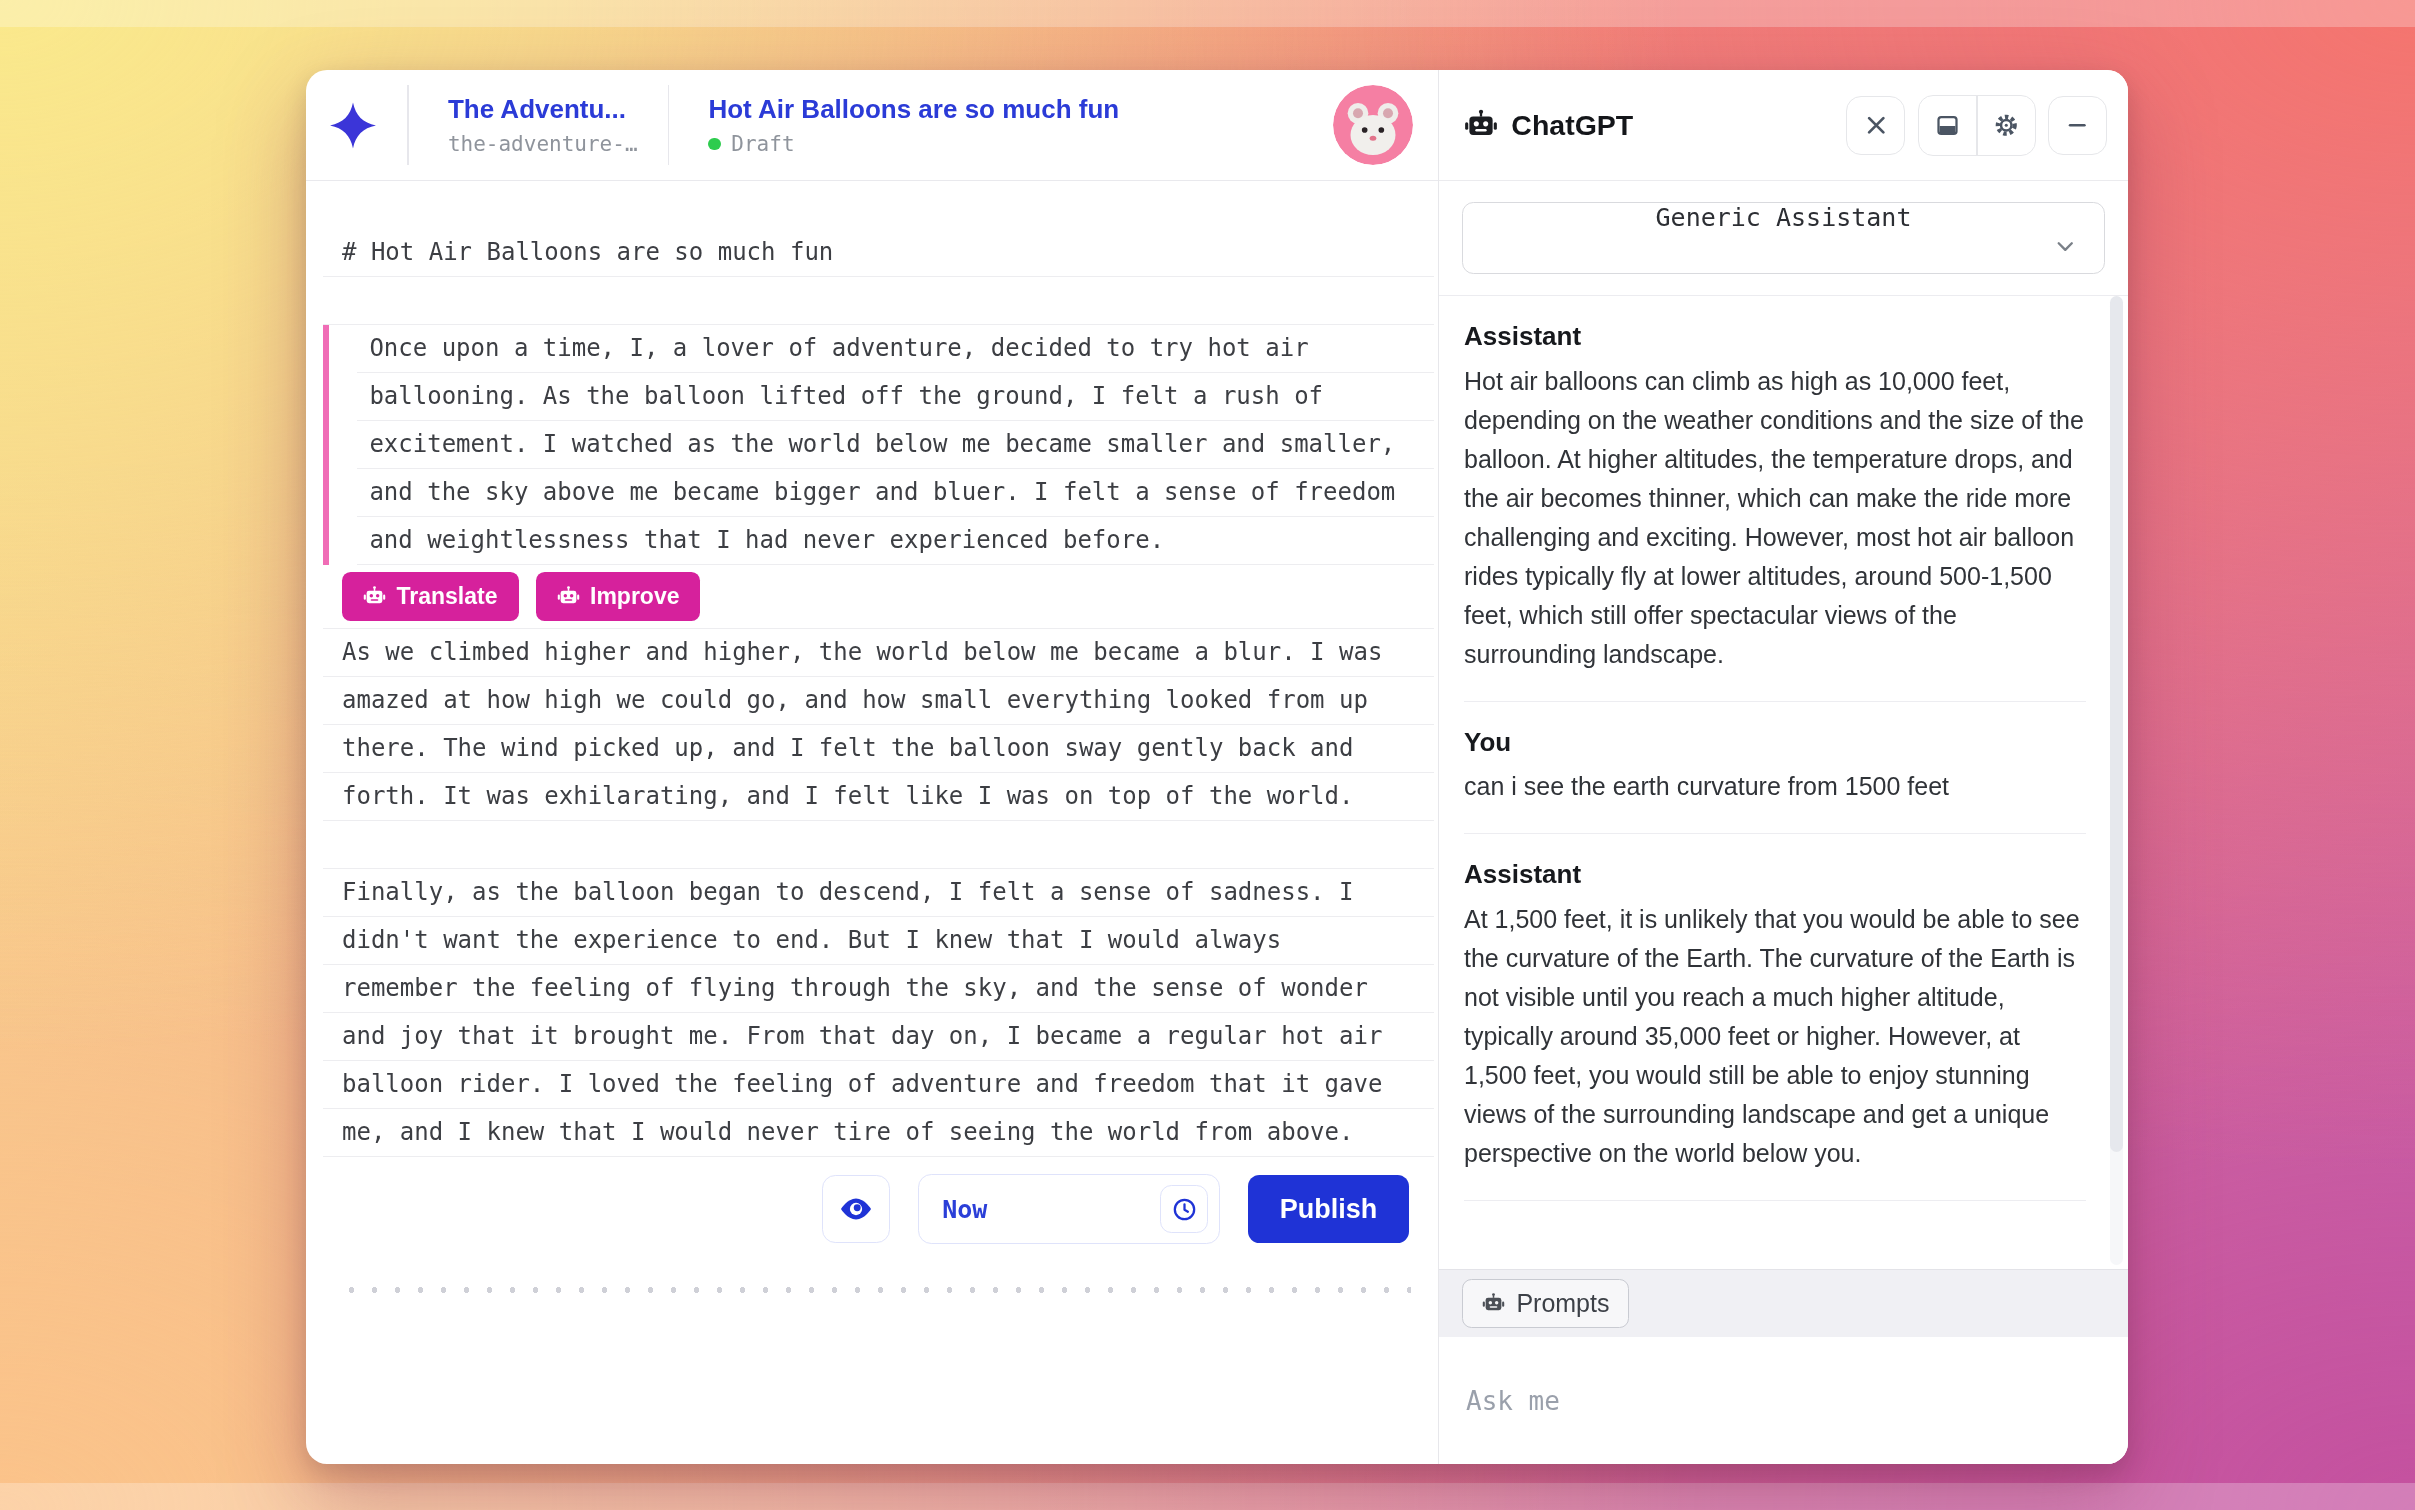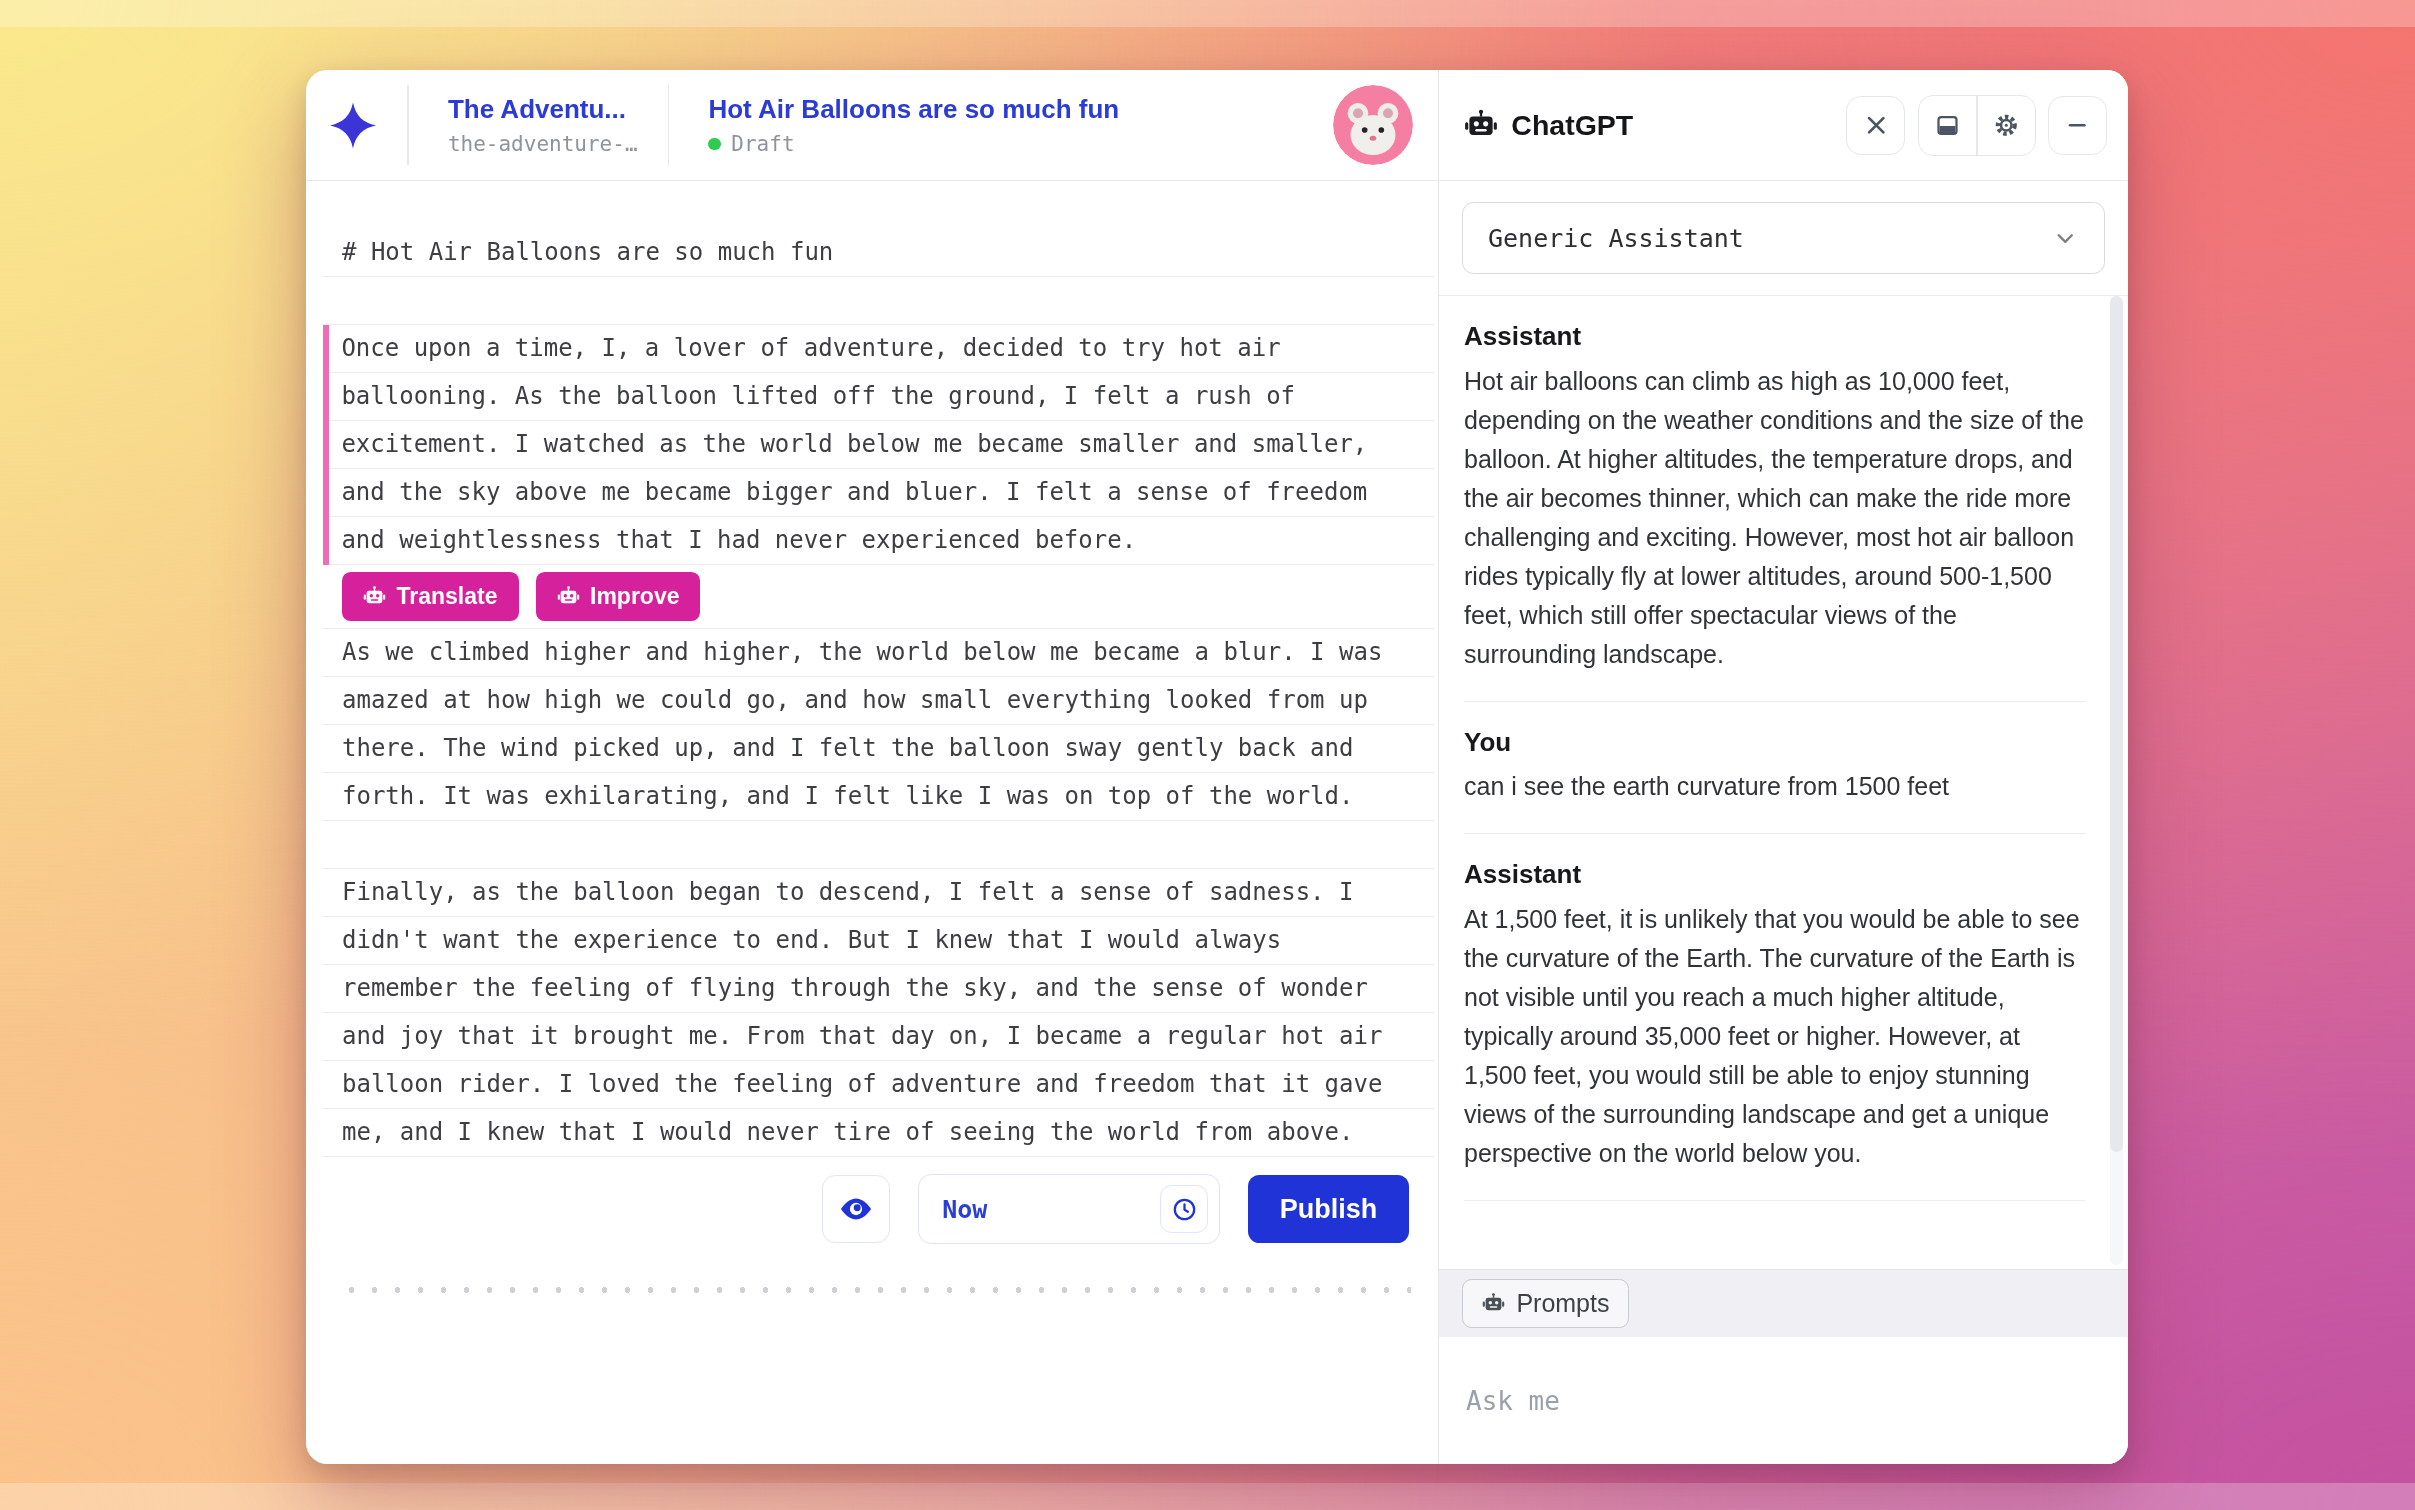--- a/index.html
+++ b/index.html
@@ -28,21 +28,21 @@
   .logo-star{width:48px;height:53px;flex:none;}
   .vdiv{width:1.9px;height:80px;background:#e7e7ec;flex:none;margin-left:30px;}
   .hgroup{margin-left:39px;flex:none;}
   .hgroup .htitle{font-size:26px;font-weight:700;color:#2b3bd7;margin-bottom:7.6px;white-space:nowrap;}
   .hgroup .hsub{font-family:"DejaVu Sans Mono",monospace;font-size:21px;color:#8f949c;white-space:nowrap;display:flex;align-items:center;}
   .dot{width:12.4px;height:12.4px;border-radius:50%;background:#2ecc4e;display:inline-block;margin-right:10.5px;flex:none;}
   .avatar{margin-left:auto;width:80px;height:80px;border-radius:50%;flex:none;overflow:hidden;}
 
   .editor-body{flex:1;padding:48px 3.8px 0 17px;overflow:hidden;font-family:"DejaVu Sans Mono",monospace;}
   .eline{height:47px;line-height:47px;border-bottom:1px solid #ededf0;font-size:24px;color:#3c3e43;white-space:pre;overflow:hidden;padding-left:19px;}
-  .equote{border-left:6.7px solid #f06db6;}
+  .equote{border-left:6.7px solid #f06db6;padding-left:28px;}
   .equote .eline{padding-left:12.4px;}
   .ebtn-row{height:63px;border-bottom:1px solid #ededf0;display:flex;align-items:center;gap:17px;padding-left:19px;}
   .pill{height:49px;padding:0 21px;background:#d6219c;color:#fff;border:none;border-radius:8.6px;
         font-family:"Liberation Sans",sans-serif;font-size:23px;font-weight:700;display:flex;align-items:center;gap:10.5px;cursor:pointer;}
   .pill .rb{fill:#fff;} .pill .rb-eye{fill:#d6219c;}
 
   .controls{display:flex;justify-content:flex-end;align-items:center;gap:28px;margin:17px 25px 0 0;}
   .icon-btn{width:68px;height:68px;background:#fff;border:1.9px solid #dfe3fb;border-radius:13.3px;display:grid;place-items:center;cursor:pointer;}
   .now-field{width:266px;height:68px;border:1.9px solid #dfe3fb;border-radius:13.3px;display:flex;align-items:center;padding:0 10.5px 0 23px;background:#fff;}
   .now-text{flex:1;font-family:"DejaVu Sans Mono",monospace;font-size:25px;font-weight:700;color:#2b3fd8;}
@@ -63,21 +63,21 @@
   .chat-title{font-size:28.5px;font-weight:700;color:#14161a;margin-left:13.3px;white-space:nowrap;}
   .chat-header .rb{fill:#1b1d21;} .chat-header .rb-eye{fill:#fff;}
   .hbtns{margin-left:auto;display:flex;align-items:center;gap:12.4px;color:#4b5563;}
   .hbtn{width:59px;height:59px;background:#fff;border:1.9px solid #e6e7ea;border-radius:15px;display:grid;place-items:center;cursor:pointer;color:#4b5563;}
   .hbtn-group{height:59px;background:#fff;border:1.9px solid #e6e7ea;border-radius:15px;display:flex;align-items:center;cursor:pointer;}
   .hbtn-half{width:57px;height:100%;display:grid;place-items:center;color:#4b5563;}
   .hbtn-sep{width:1.9px;height:100%;background:#e6e7ea;}
 
   .selector-row{flex:none;padding:21px 23px;border-bottom:1px solid #ececf0;}
   .selector{height:70px;border:1.9px solid #d9dade;border-radius:11.4px;display:flex;align-items:center;padding:0 25px;cursor:pointer;
-            font-family:"DejaVu Sans Mono",monospace;font-size:25px;color:#2c2e33;}
+            font-family:"DejaVu Sans Mono",monospace;font-size:25px;color:#2c2e33;flex-direction:column;}
   .selector .chev{margin-left:auto;color:#7a8088;}
 
   .messages{flex:1;position:relative;padding:0 42px 0 25px;overflow:hidden;}
   .msg{padding:25px 0 27px;border-bottom:1px solid #ededf1;}
   .msg:last-child{border-bottom:none;}
   .role{font-size:26px;font-weight:700;color:#17191d;margin-bottom:9.5px;}
   .mtext{font-size:25px;line-height:39px;color:#303338;max-width:624px;}
   .sb-track{position:absolute;top:3.8px;right:4.8px;width:13.3px;height:calc(100% - 7.6px);background:#f6f7f9;border-radius:6.7px;}
   .sb-thumb{position:absolute;top:0;right:4.8px;width:13.3px;height:88%;background:#e6e8ed;border-radius:6.7px;cursor:grab;}
 

